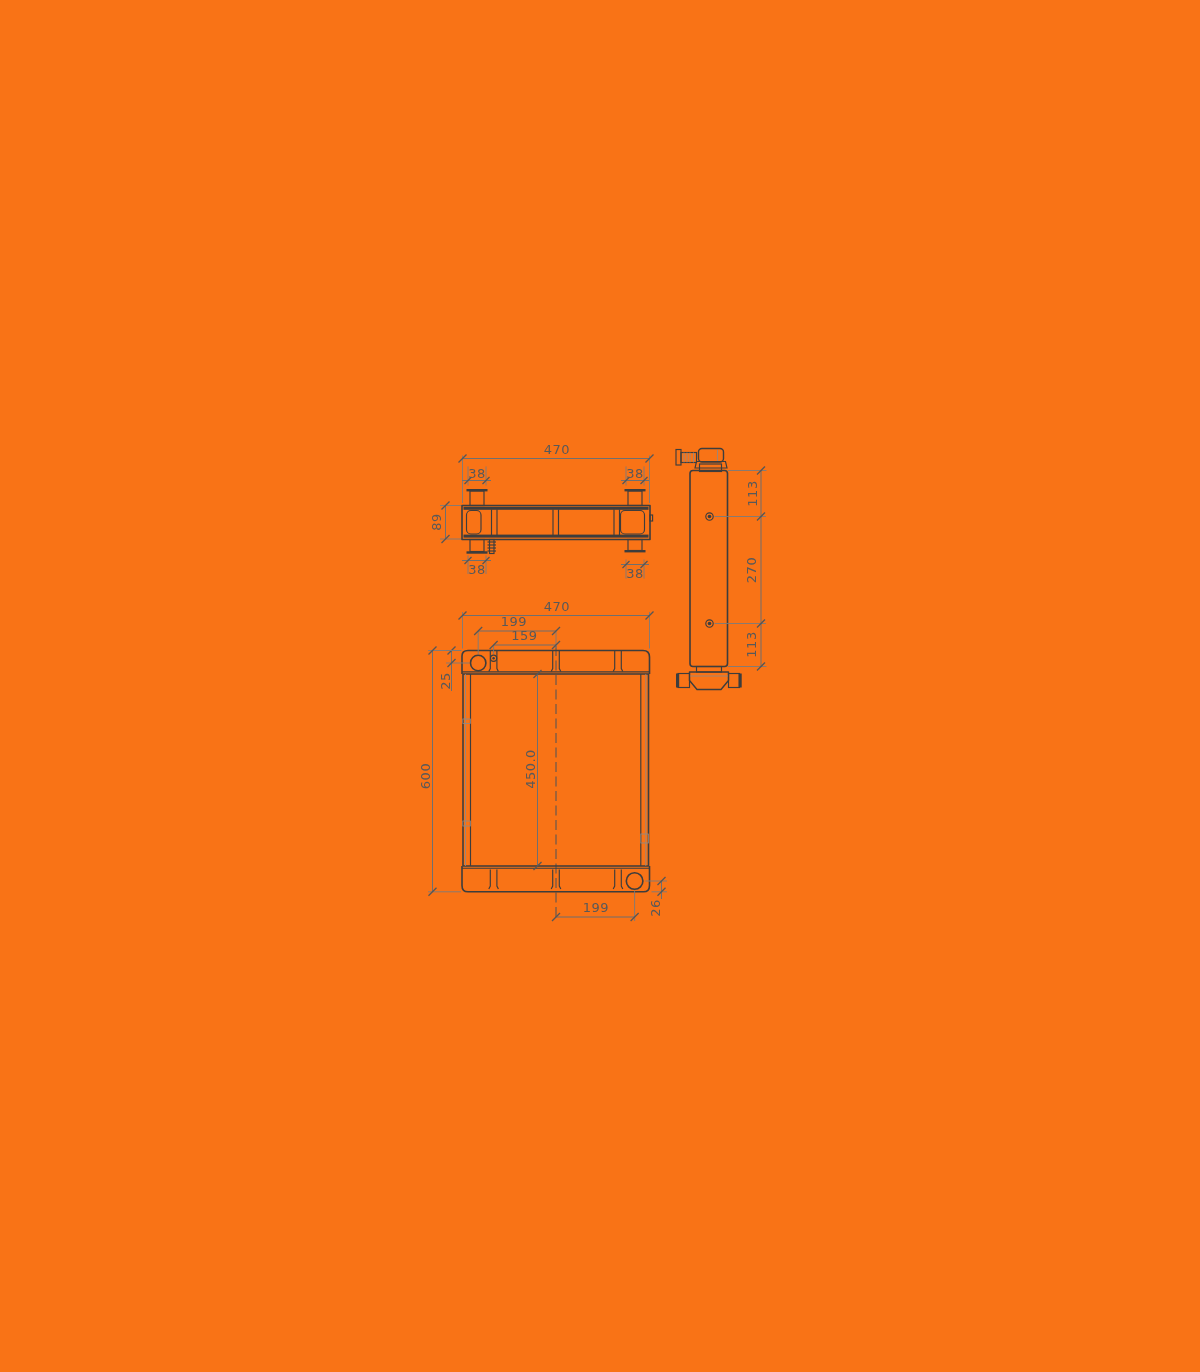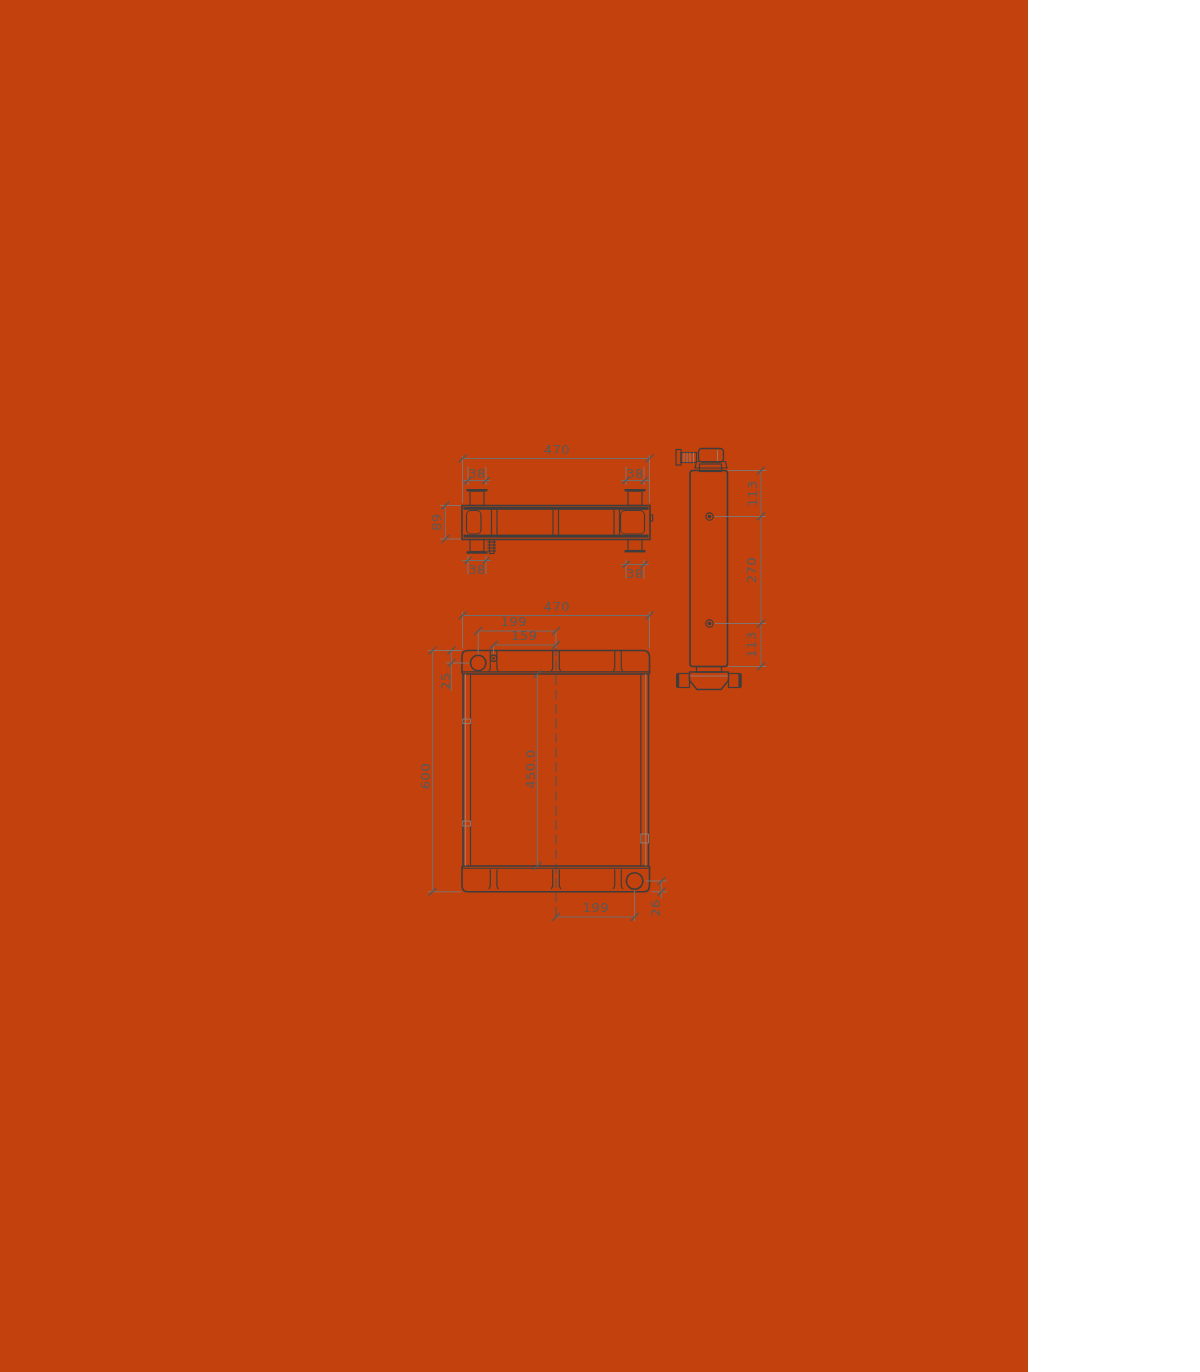--- a/index.html
+++ b/index.html
@@ -2,23 +2,23 @@
 <html><head>
 <meta charset="utf-8">
 <style>
   html, body {
     margin: 0;
     padding: 0;
     background: #ffffff;
   }
   .canvas {
     position: relative;
-    width: 1028px;
+    width: 1200px;
     height: 1372px;
-    background: #c2410c;
+    background: #f97316;
     overflow: hidden;
     font-family: "DejaVu Sans", sans-serif;
   }
   svg { position: absolute; left: 0; top: 0; }
 
   
   .outline  { stroke: #3d3d3d; stroke-width: 1.6; fill: none; stroke-linejoin: round; }
   .med      { stroke: #3d3d3d; stroke-width: 1.15; fill: none; }
   .fine     { stroke: #8a8a8a; stroke-width: 0.8;  fill: none; }
   .band     { fill: #3d3d3d; stroke: none; }

